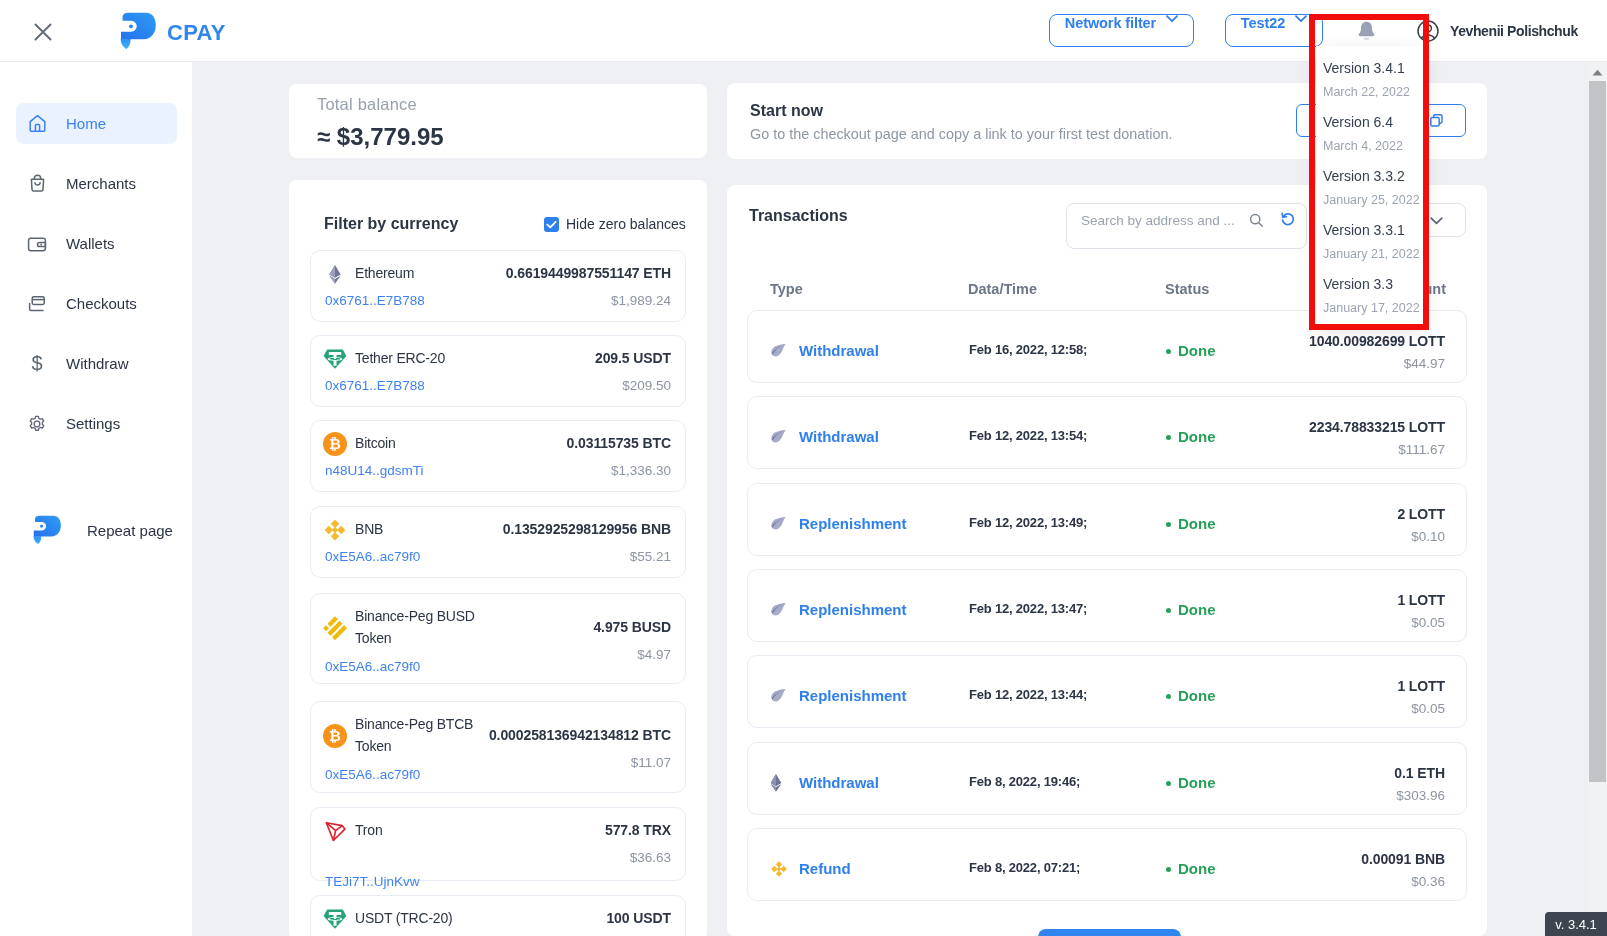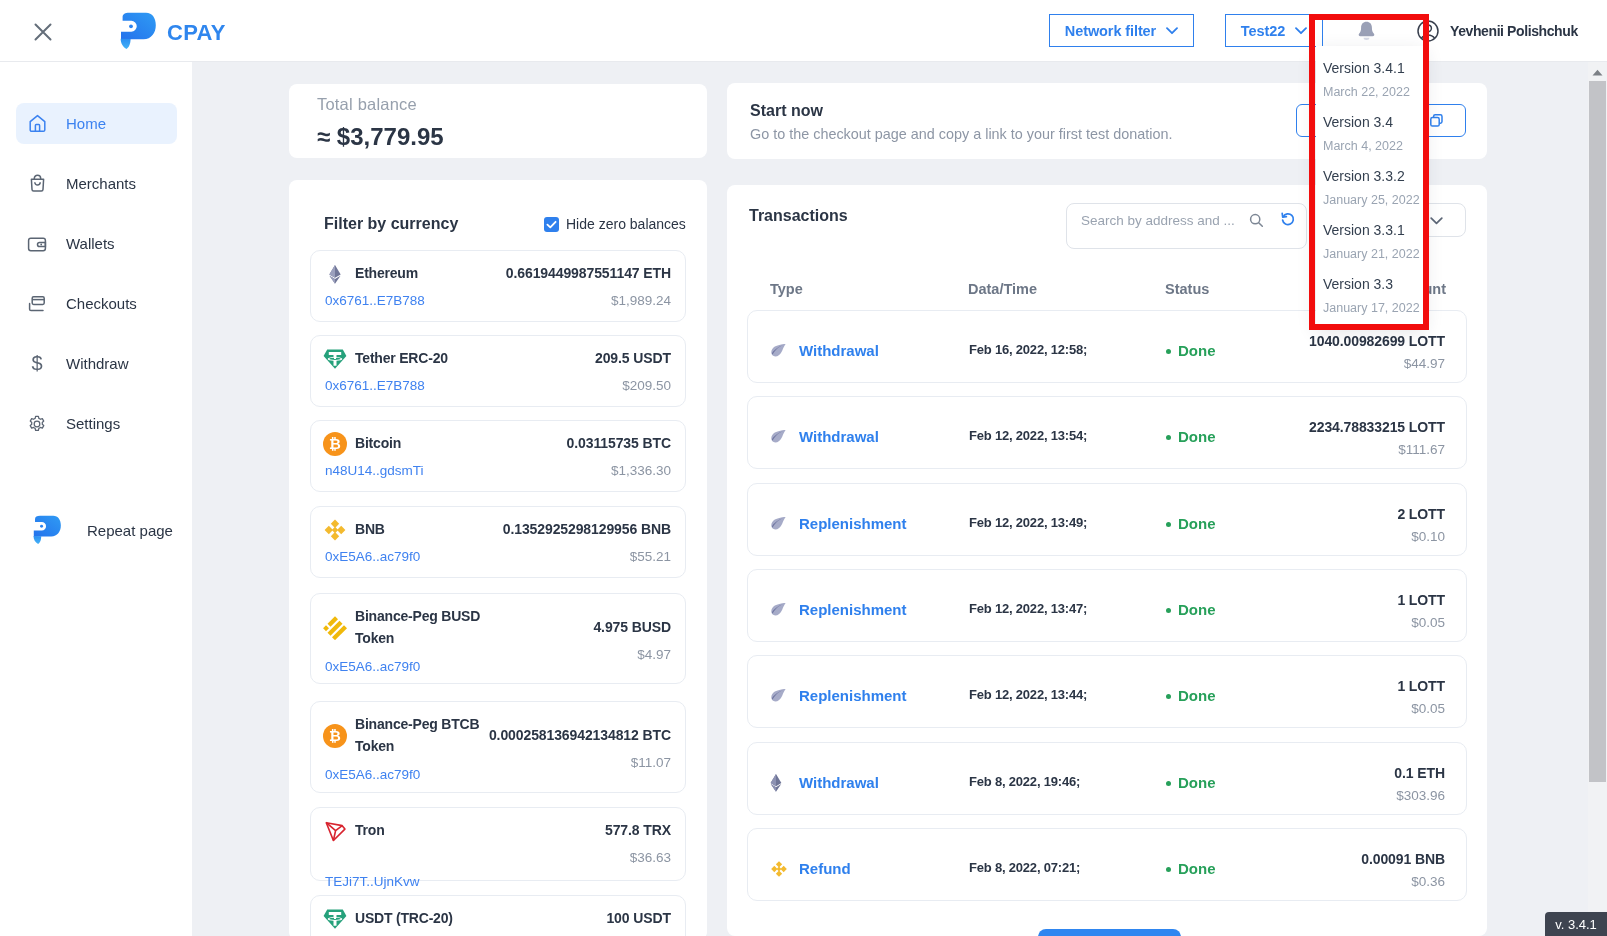--- a/index.html
+++ b/index.html
@@ -1,33 +1,33 @@
 <!DOCTYPE html>
 <html><head>
 <meta charset="utf-8">
 <style>
 * { margin:0; padding:0; box-sizing:border-box; }
 html,body { width:1607px; height:936px; overflow:hidden; font-family:"Liberation Sans", sans-serif; background:#eef0f4; }
 #page { position:relative; width:1607px; height:936px; }
 
 #navbar { position:absolute; left:0; top:0; width:1607px; height:62px; background:#fff; border-bottom:1px solid #e8eaee; z-index:20; }
-.navbtn { position:absolute; top:14px; height:33px; border:1.5px solid #2f80ed; border-radius:0; color:#2f80ed; font-size:14.5px; font-weight:600; letter-spacing:-0.1px; display:flex; align-items:center; justify-content:center; gap:10px; background:#fff; }
+.navbtn { position:absolute; top:14px; height:33px; border:1.5px solid #2f80ed; border-radius:8px; color:#2f80ed; font-size:14.5px; font-weight:600; letter-spacing:-0.1px; display:flex; justify-content:center; gap:10px; background:#fff; }
 
 #sidebar { position:absolute; left:0; top:62px; width:192px; height:874px; background:#fff; z-index:5; }
 .sideitem { position:absolute; left:16px; width:161px; height:41px; border-radius:8px; display:flex; align-items:center; }
 .sideitem .ic { width:20px; height:20px; margin-left:11px; flex:none; display:flex; align-items:center; justify-content:center; }
 .sideitem .lb { margin-left:19px; font-size:15px; color:#2b3545; }
 .sideitem.active { background:#e9f2fe; }
 .sideitem.active .lb { color:#3b82f0; font-weight:500; }
 
 #content { position:absolute; left:192px; top:62px; width:1415px; height:874px; background:#eef0f4; }
 .card { position:absolute; background:#fff; border-radius:8px; }
 
 .cur { position:absolute; left:21px; width:376px; border:1px solid #e8ecf2; border-radius:10px; background:#fff; }
-.cur .nm { position:absolute; left:44px; font-size:14px; font-weight:700; color:#2b3545; letter-spacing:-0.2px; }
+.cur .nm { position:absolute; left:44px; font-size:14px; font-weight:400; color:#2b3545; letter-spacing:-0.2px; }
 .cur .amt { position:absolute; right:14px; font-size:14px; font-weight:700; color:#2b3545; letter-spacing:-0.1px; }
 .cur .adr { position:absolute; left:14px; font-size:13.5px; color:#3f82f0; }
 .cur .usd { position:absolute; right:14px; font-size:13.5px; color:#8c95a3; }
 .cur .cic { position:absolute; left:12px; width:24px; height:24px; display:flex; align-items:center; justify-content:center; }
 
 .trow { position:absolute; left:20px; width:720px; height:73px; border:1px solid #e8ecf2; border-radius:10px; background:#fff;padding-left:29px; }
 .trow .tic { position:absolute; left:22px; top:31px; width:18px; height:18px; }
 .trow .ty { position:absolute; left:51px; top:31px; font-size:15px; font-weight:600; color:#2f80ed; }
 .trow .dt { position:absolute; left:221px; top:31px; font-size:13px; font-weight:600; color:#2b3545; letter-spacing:-0.2px; }
 .trow .st { position:absolute; left:418px; top:31px; font-size:15px; font-weight:600; color:#27a05a; }
@@ -301,21 +301,21 @@
           <span class="a1">0.00091 BNB</span>
           <span class="a2">$0.36</span>
         </div>
   </div>
   <div style="position:absolute; left:311px; top:744px; width:143px; height:38px; background:#2f86f0; border-radius:8px;"></div>
 </div>
 
 <div id="verpanel">
   <div class="ver" style="top:14px;">Version 3.4.1</div>
   <div class="vdate" style="top:39px;">March 22, 2022</div>
-  <div class="ver" style="top:68px;">Version 3.4</div>
+  <div class="ver" style="top:68px;">Version 6.4</div>
   <div class="vdate" style="top:93px;">March 4, 2022</div>
   <div class="ver" style="top:122px;">Version 3.3.2</div>
   <div class="vdate" style="top:147px;">January 25, 2022</div>
   <div class="ver" style="top:176px;">Version 3.3.1</div>
   <div class="vdate" style="top:201px;">January 21, 2022</div>
   <div class="ver" style="top:230px;">Version 3.3</div>
   <div class="vdate" style="top:255px;">January 17, 2022</div>
   </div>
 <div id="redbox"></div>
 

